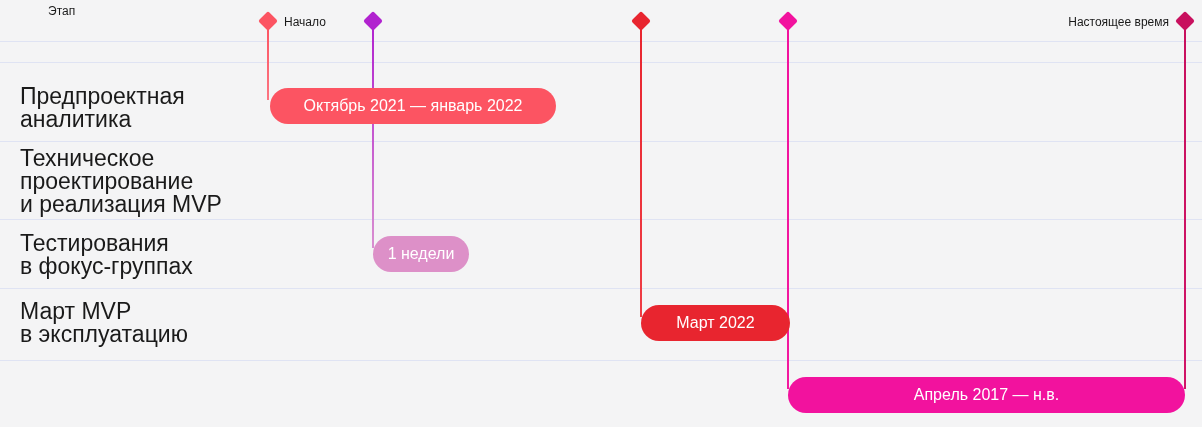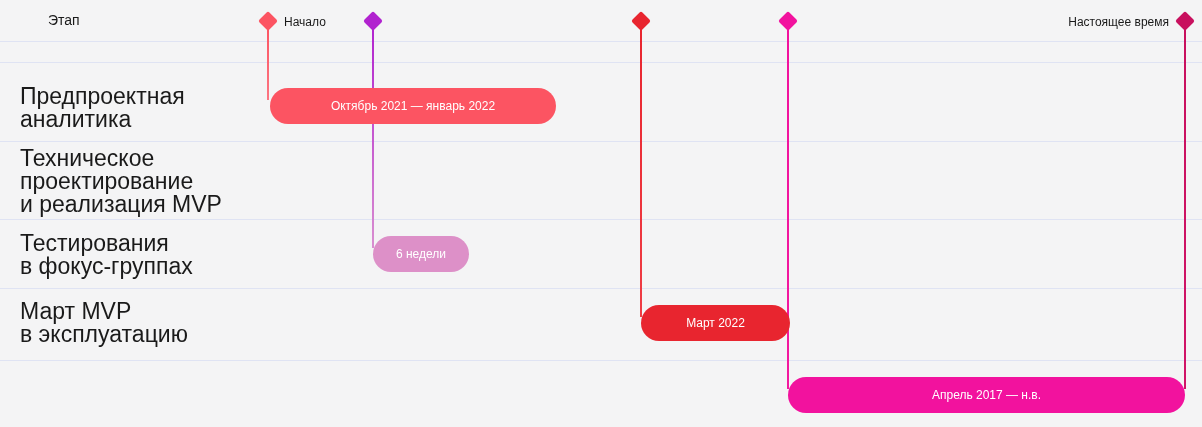--- a/index.html
+++ b/index.html
@@ -36,23 +36,23 @@
     left: 20px;
     width: 240px;
     color: #1a1a1a;
     font-size: 23px;
     line-height: 23px;
     white-space: pre-line;
   }
   .header-label {
     position: absolute;
     left: 48px;
-    top: 11px;
+    top: 2px;
     color: #1a1a1a;
-    font-size: 14px;
+    font-size: 12px;
     line-height: 18px;
   }
 
   
   .milestone {
     position: absolute;
     top: 0;
     height: 427px;
     width: 0;
   }
@@ -84,21 +84,21 @@
 
   
   .bar {
     position: absolute;
     height: 36px;
     border-radius: 18px;
     display: flex;
     align-items: center;
     justify-content: center;
     color: #ffffff;
-    font-size: 12px;
+    font-size: 16px;
     line-height: 18px;
     white-space: nowrap;
     box-sizing: border-box;
     padding: 0 14px;
   }
 </style>
 </head>
 <body>
 
 <div id="gantt">
@@ -148,21 +148,21 @@
     <div class="diamond" style="background:#c8105e"></div>
     <div class="m-text left">Настоящее время</div>
   </div>
 
   <div class="bar" style="left:270px; width:286px; top:88px; background:#fc5462;">
     <span>Октябрь 2021 — январь 2022</span>
   </div>
 
 
   <div class="bar" style="left:373px; width:96px; top:236px; background:#dd90c8;">
-    <span>6 недели</span>
+    <span>1 недели</span>
   </div>
 
   <div class="bar" style="left:641px; width:149px; top:305px; background:#e8252f;">
     <span>Март 2022</span>
   </div>
 
   <div class="bar" style="left:788px; width:397px; top:377px; background:#f2129e;">
     <span>Апрель 2017 — н.в.</span>
   </div>
 

